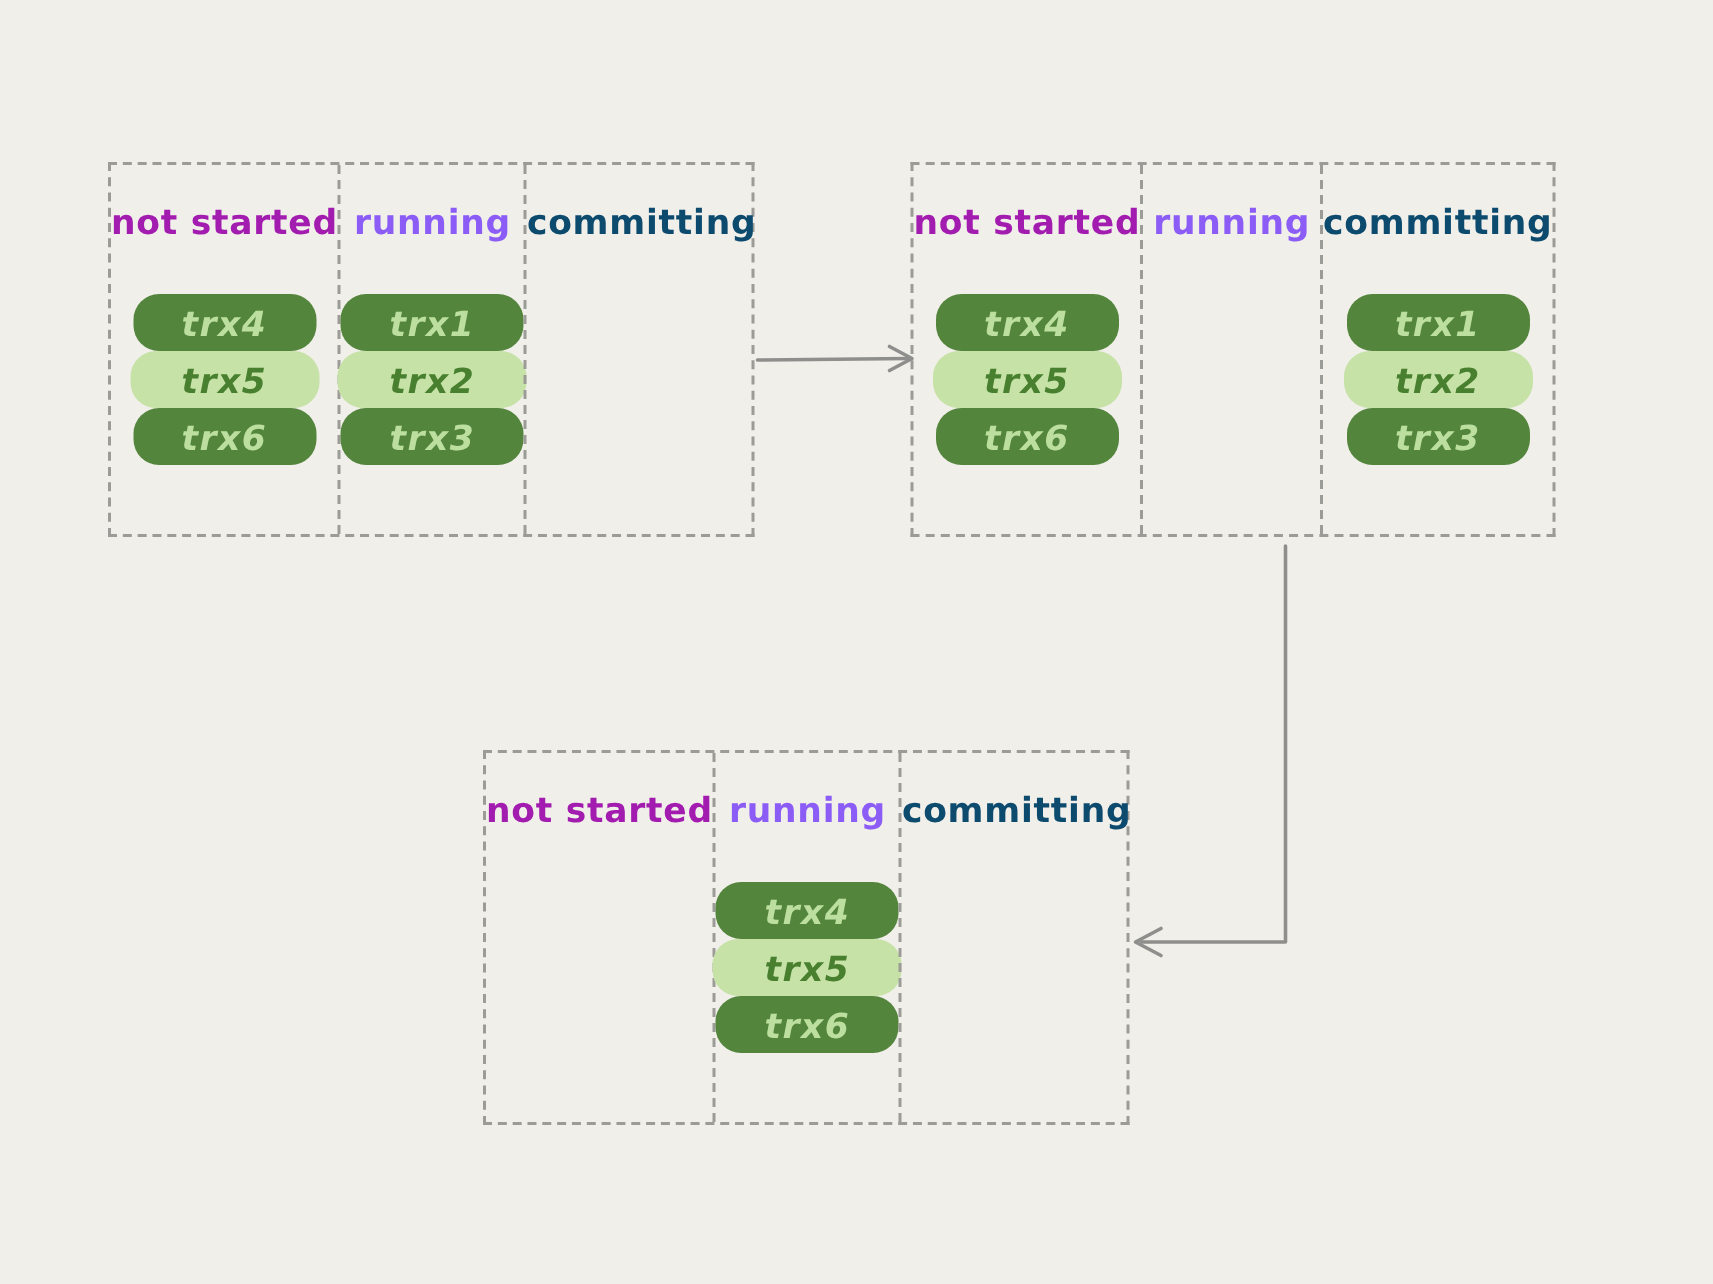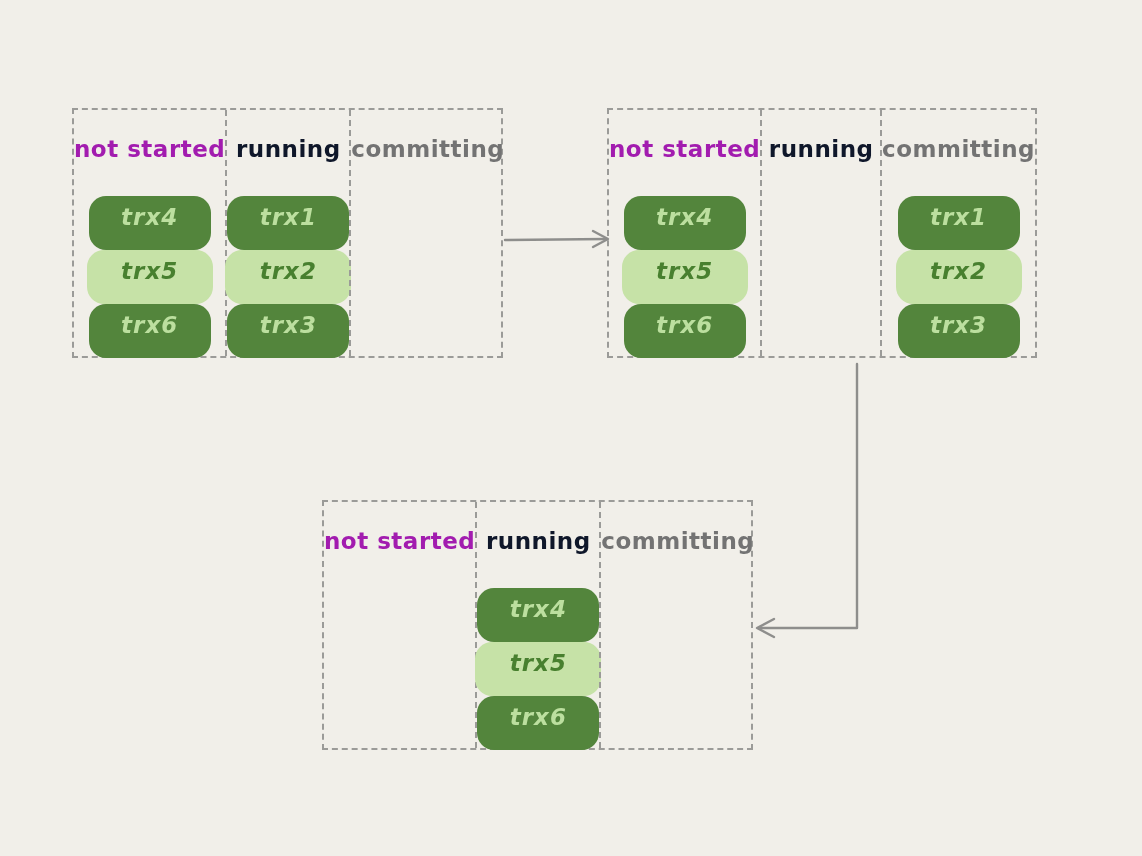--- a/index.html
+++ b/index.html
@@ -32,30 +32,30 @@
     border-left: 2px dashed #9b9b98;
   }
   .col-header {
     margin-top: 26px;
     font-size: 23px;
     font-weight: bold;
     letter-spacing: 0.5px;
     white-space: nowrap;
   }
   .hdr-not-started { color: #a21caf; }
-  .hdr-running    { color: #0f172a; }
-  .hdr-committing { color: #737373; }
+  .hdr-running    { color: #8b5cf6; }
+  .hdr-committing { color: #0c4a6e; }
   .pills {
     margin-top: 34px;
     width: 122px;
     display: flex;
     flex-direction: column;
   }
   .pill {
-    height: 54px;
+    height: 38px;
     line-height: 42px;
     text-align: center;
     font-size: 23px;
     font-weight: bold;
     font-style: italic;
     border-radius: 17px;
     letter-spacing: 1px;
   }
   .pill:nth-child(odd) {
     background: #53853c;

